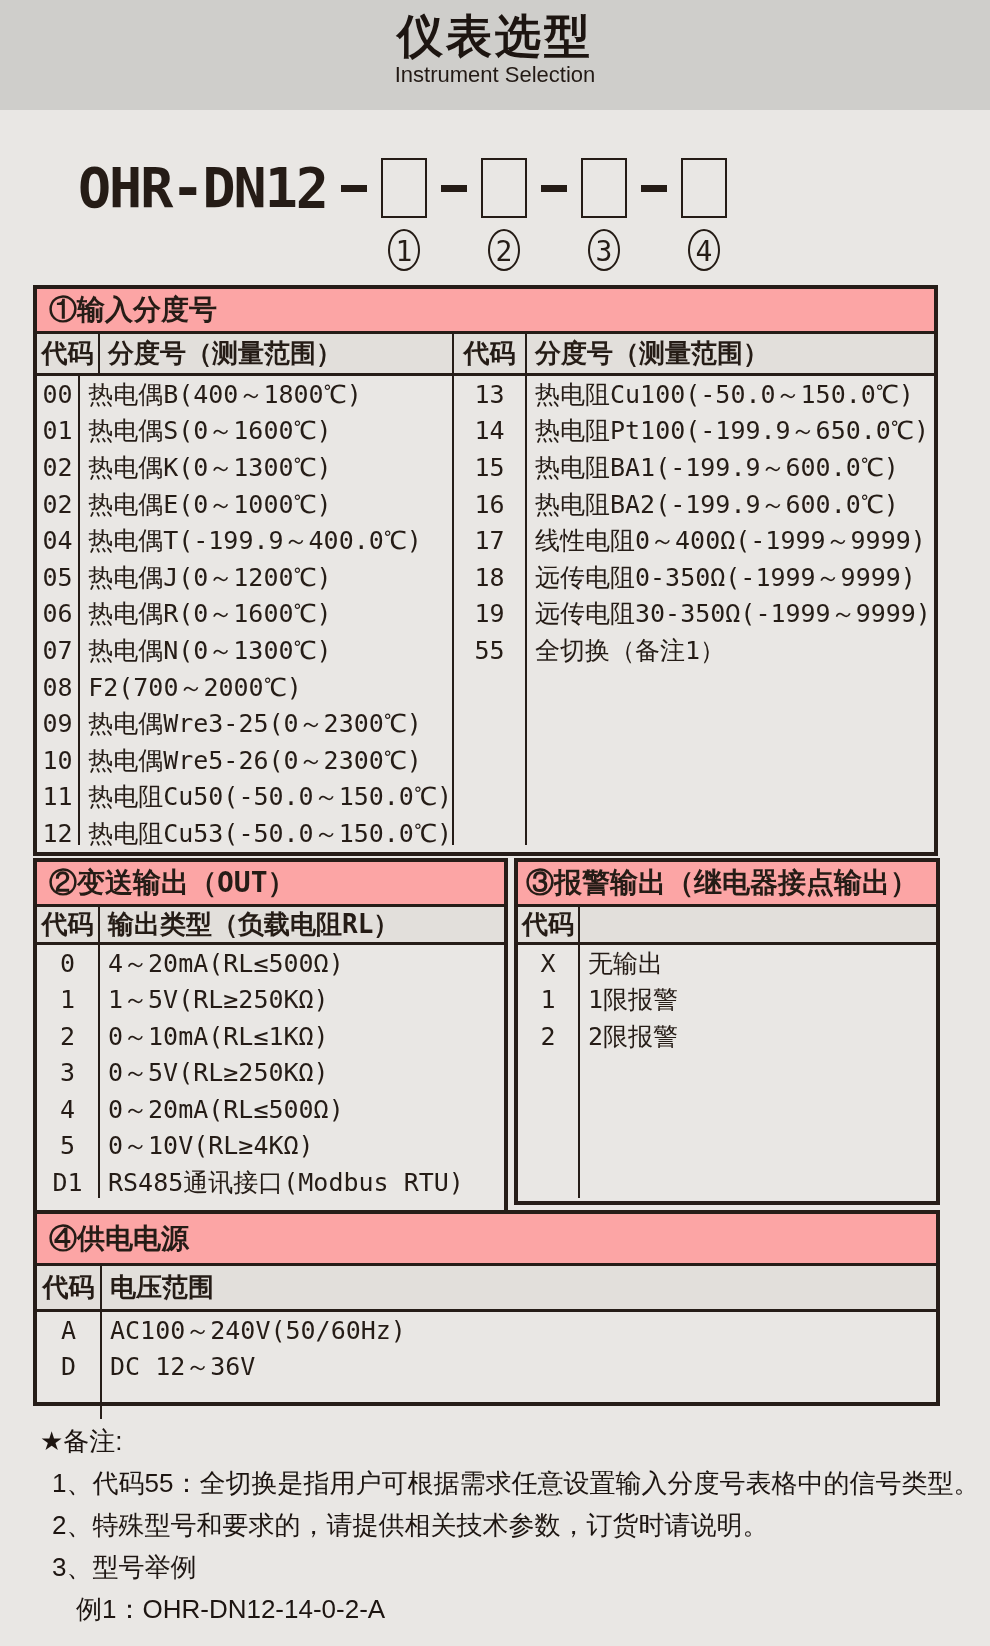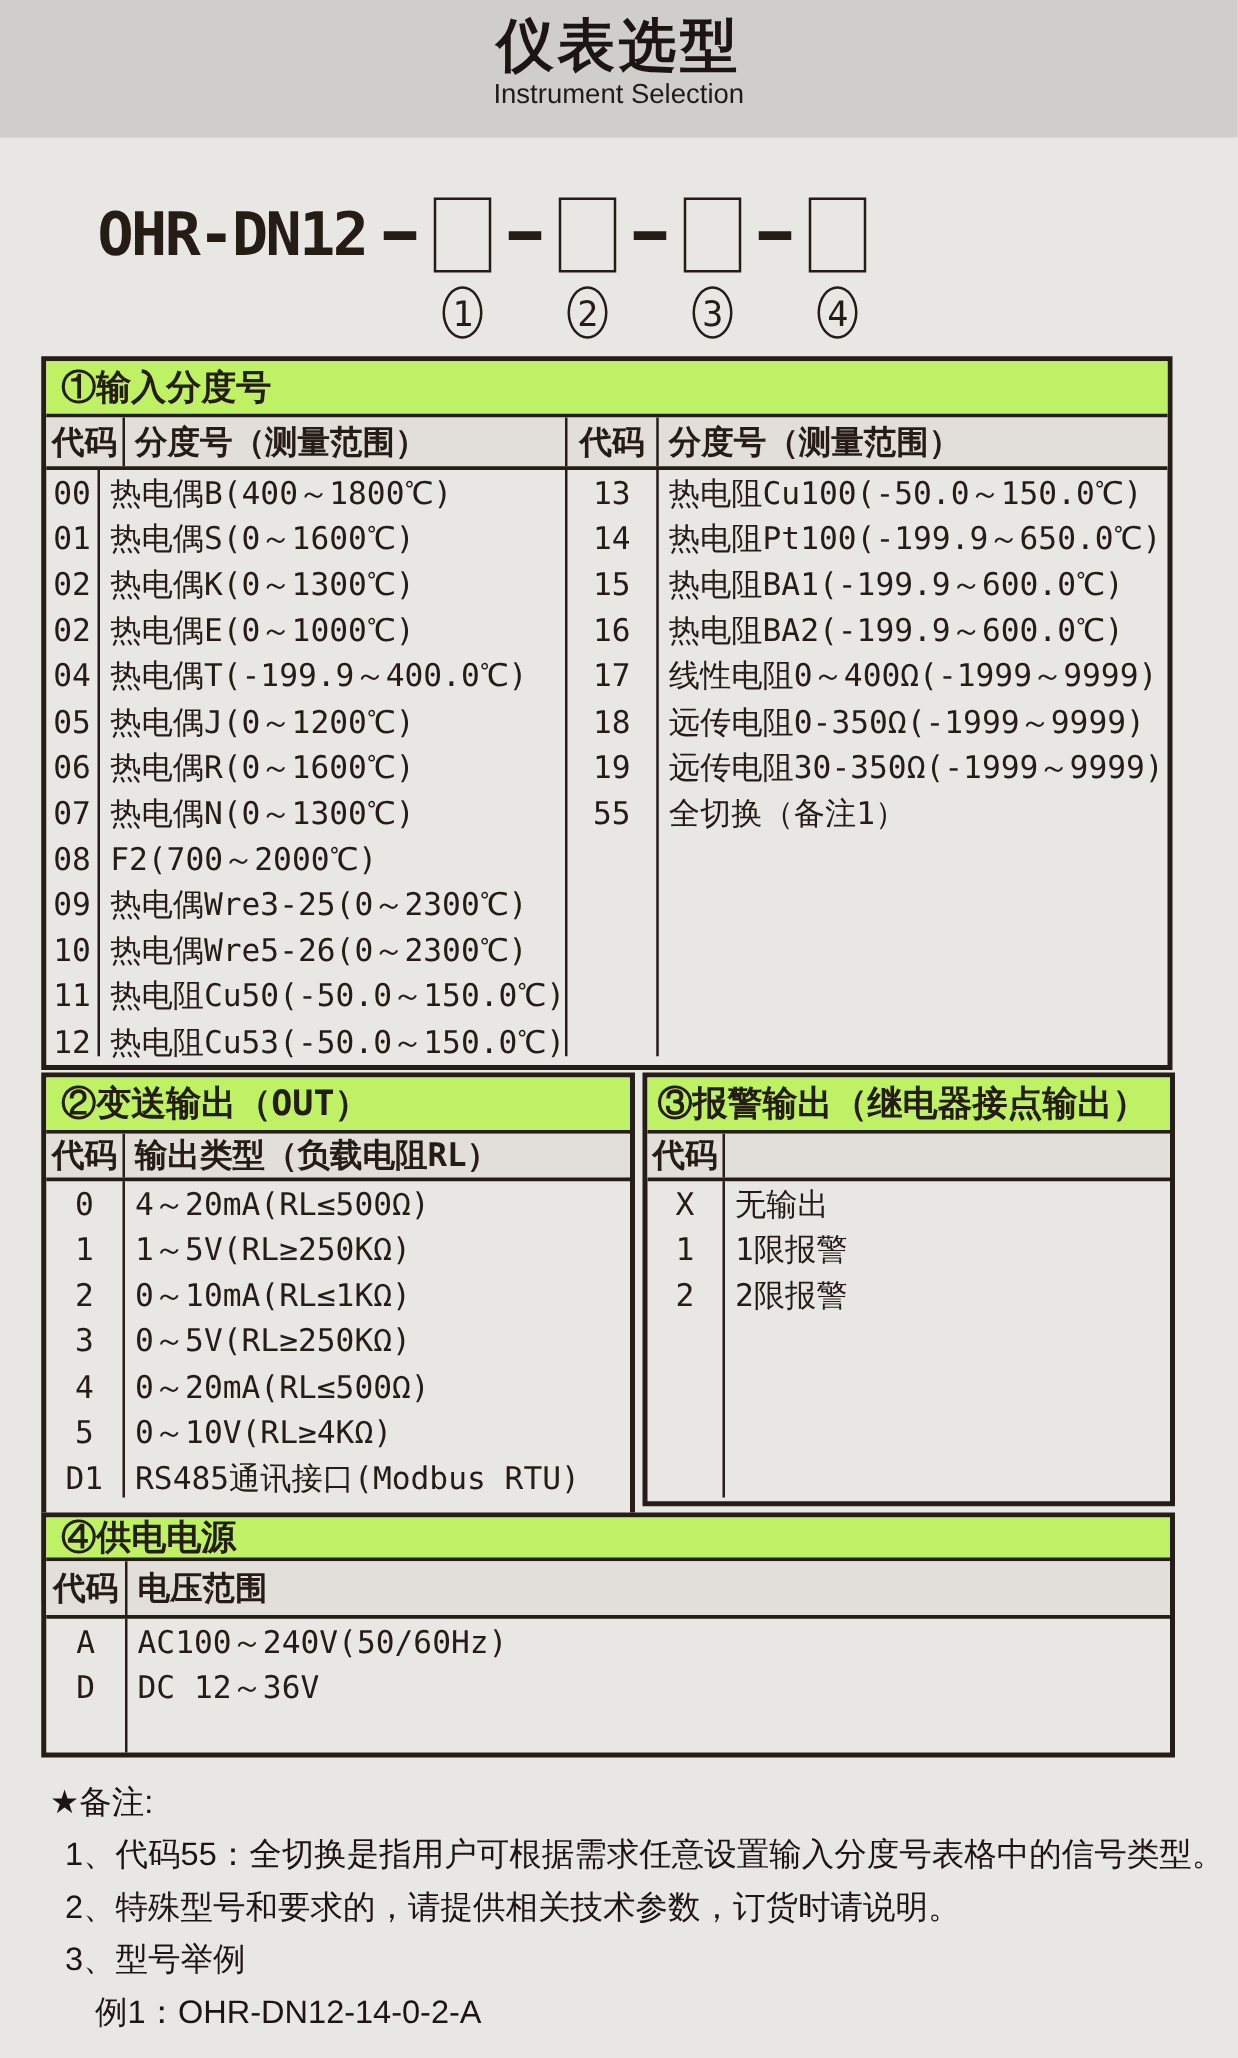--- a/index.html
+++ b/index.html
@@ -20,39 +20,39 @@
   }
   .band .subtitle{
     font-family:"Liberation Sans","DejaVu Sans",sans-serif;
     font-size:22px;line-height:26px;color:#231a15;
   }
   
   .model-row{
     position:absolute;left:78px;top:158px;display:flex;align-items:flex-start;
   }
   .model-prefix{
-    font-size:48px;font-weight:700;letter-spacing:-2px;line-height:60px;color:#251c16;
+    font-size:55px;font-weight:700;letter-spacing:-2px;line-height:60px;color:#251c16;
   }
   .dash{
     width:26px;height:7px;background:#251c16;margin:27px 14px 0 14px;flex:none;
   }
   .slot{display:flex;flex-direction:column;align-items:center;flex:none;}
   .slot .box{
     width:42px;height:56px;border:2px solid #251c16;background:transparent;box-sizing:content-box;
   }
   .slot .circle{
     margin-top:11px;width:32px;height:42px;border:2px solid #251c16;border-radius:50%;
     font-size:28px;line-height:42px;text-align:center;font-weight:500;box-sizing:border-box;
   }
   
   .tbl{
     position:absolute;background:#e9e7e4;border:4px solid #261d18;box-sizing:border-box;
   }
   .sec{
-    background:#bef264;border-bottom:3px solid #261d18;
+    background:#fca5a5;border-bottom:3px solid #261d18;
     font-weight:700;font-size:28px;padding-left:12px;
     display:flex;align-items:center;box-sizing:border-box;white-space:nowrap;
   }
   .hdr{
     display:flex;background:#e2dfdb;border-bottom:3px solid #261d18;
     font-weight:700;font-size:26px;box-sizing:border-box;
   }
   .hdr .hcell{box-sizing:border-box;display:flex;align-items:center;white-space:nowrap;}
   .hdr .hcode{justify-content:center;border-right:2px solid #261d18;}
   .hdr .hdesc{padding-left:8px;}
@@ -78,21 +78,21 @@
   .t1 .half1 .codecol{width:63px;}
   .t1 .half2 .codecol{width:73px;}
   .t2{left:33px;top:858px;width:475px;height:423px;}
   .t3{left:514px;top:858px;width:426px;height:347px;}
   .t2 .sec,.t3 .sec{height:45px;}
   .t2 .hdr,.t3 .hdr{height:38px;}
   .t2 .body,.t3 .body{height:253px;}
   .t2 .codecol{width:63px;}
   .t3 .codecol{width:62px;}
   .t4{left:33px;top:1210px;width:907px;height:196px;}
-  .t4 .sec{height:35px;}
+  .t4 .sec{height:52px;}
   .t4 .hdr{height:46px;}
   .t4 .body{height:107px;}
   .t4 .codecol{width:65px;}
   
   .notes{
     position:absolute;left:40px;top:1420px;width:920px;
     font-family:"Liberation Sans","DejaVu Sans",sans-serif;
     font-size:26px;font-weight:500;color:#1d1511;
   }
   .notes .nline{line-height:42px;white-space:nowrap;}

